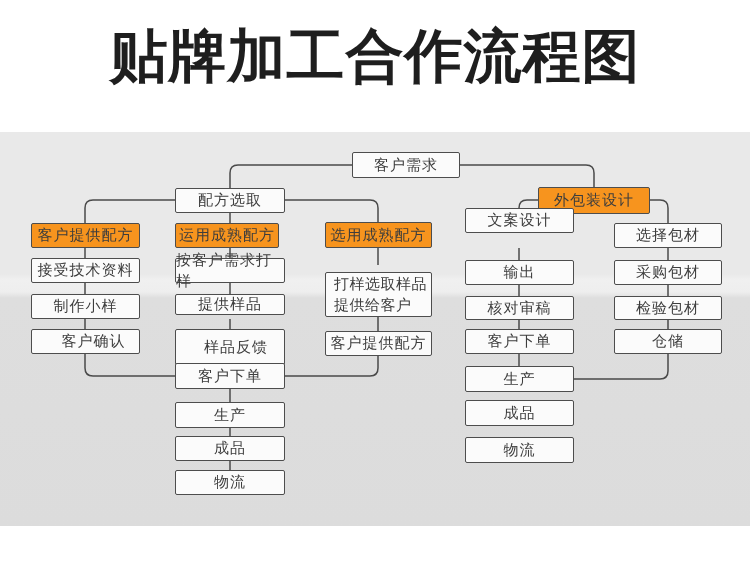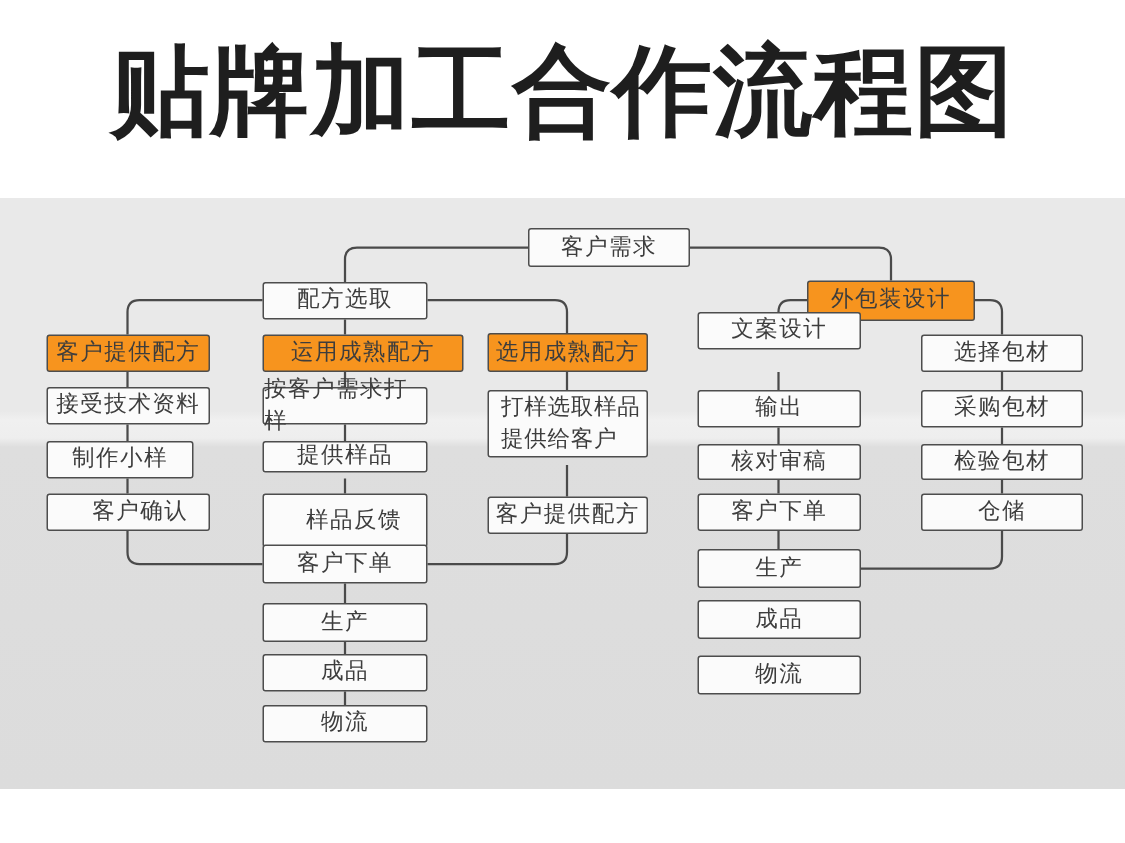--- a/index.html
+++ b/index.html
@@ -11,21 +11,21 @@
     background:linear-gradient(to bottom,
       #ffffff 0px,#ffffff 132px,
       #e9e9e9 132px,#e9e9e9 274px,
       #f0f0f0 280px,#eeeeee 292px,
       #dedede 298px,#dcdcdc 526px,
       #ffffff 526px,#ffffff 100%);
   }
   .title{
     position:absolute;top:24px;left:0;width:750px;
     text-align:center;
-    font-size:66px;font-weight:900;
+    font-size:58px;font-weight:900;
     color:#1e1e1e;letter-spacing:1px;
     line-height:1.1;
   }
   svg.connectors{position:absolute;left:0;top:0;}
   svg.connectors path{stroke:#4a4a4a;stroke-width:1.5;fill:none;}
   .node{
     position:absolute;
     box-sizing:border-box;
     background:#fbfbfb;
     border:1px solid #4d4d4d;
@@ -82,34 +82,34 @@
     <path d="M668,320 L668,329"></path>
     <path d="M668,354 L668,371 Q668,379 660,379 L574,379"></path>
   </svg>
 
   <div class="node" style="left:352px;top:152px;width:108px;height:26px;">客户需求</div>
 
   <div class="node" style="left:175px;top:188px;width:110px;height:25px;">配方选取</div>
 
   <div class="node orange" style="left:31px;top:223px;width:109px;height:25px;">客户提供配方</div>
   <div class="node" style="left:31px;top:258px;width:109px;height:25px;">接受技术资料</div>
-  <div class="node" style="left:31px;top:294px;width:98px;height:25px;">制作小样</div>
+  <div class="node" style="left:31px;top:294px;width:109px;height:25px;">制作小样</div>
   <div class="node" style="left:31px;top:329px;width:109px;height:25px;padding-left:16px;">客户确认</div>
 
-  <div class="node orange" style="left:175px;top:223px;width:134px;height:25px;">运用成熟配方</div>
+  <div class="node orange" style="left:175px;top:223px;width:104px;height:25px;">运用成熟配方</div>
   <div class="node" style="left:175px;top:258px;width:110px;height:25px;">按客户需求打样</div>
   <div class="node" style="left:175px;top:294px;width:110px;height:21px;">提供样品</div>
   <div class="node" style="left:175px;top:329px;width:110px;height:36px;padding-left:12px;">样品反馈</div>
   <div class="node" style="left:175px;top:363px;width:110px;height:26px;">客户下单</div>
   <div class="node" style="left:175px;top:402px;width:110px;height:26px;">生产</div>
   <div class="node" style="left:175px;top:436px;width:110px;height:25px;">成品</div>
   <div class="node" style="left:175px;top:470px;width:110px;height:25px;">物流</div>
 
   <div class="node orange" style="left:325px;top:222px;width:107px;height:26px;">选用成熟配方</div>
-  <div class="node multiline" style="left:325px;top:260px;width:107px;height:45px;">打样选取样品
+  <div class="node multiline" style="left:325px;top:272px;width:107px;height:45px;">打样选取样品
 提供给客户</div>
   <div class="node" style="left:325px;top:331px;width:107px;height:25px;">客户提供配方</div>
 
   <div class="node orange" style="left:538px;top:187px;width:112px;height:27px;">外包装设计</div>
 
   <div class="node" style="left:465px;top:208px;width:109px;height:25px;">文案设计</div>
   <div class="node" style="left:465px;top:260px;width:109px;height:25px;">输出</div>
   <div class="node" style="left:465px;top:296px;width:109px;height:24px;text-align:right;">核对审稿</div>
   <div class="node" style="left:465px;top:329px;width:109px;height:25px;">客户下单</div>
   <div class="node" style="left:465px;top:366px;width:109px;height:26px;">生产</div>

